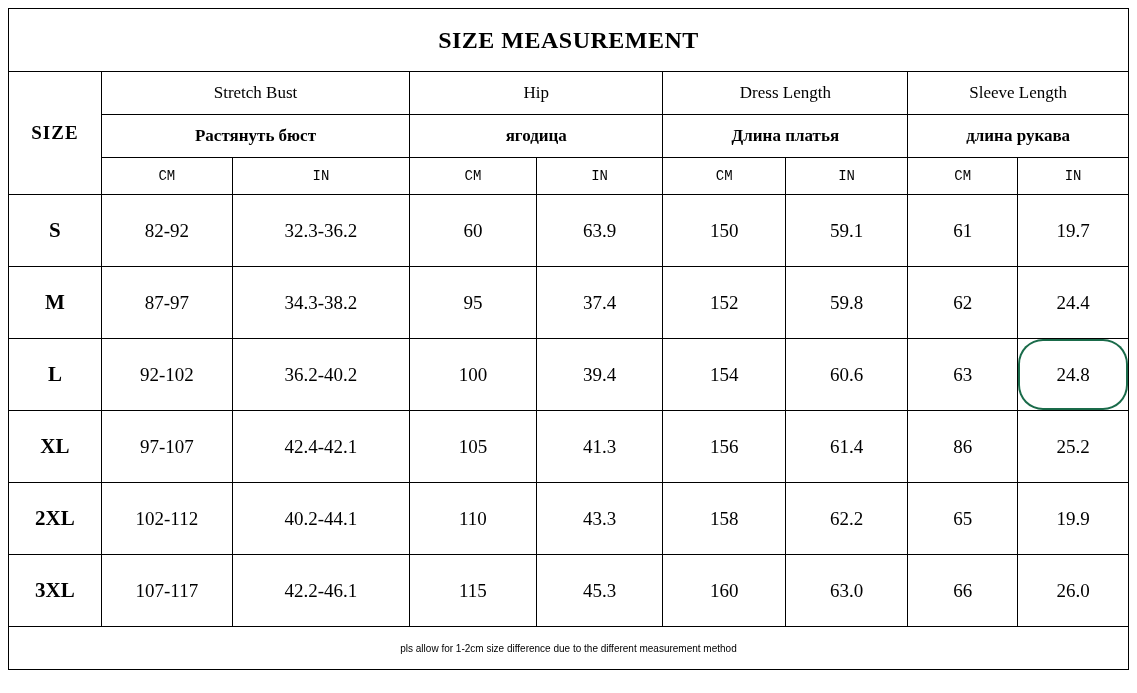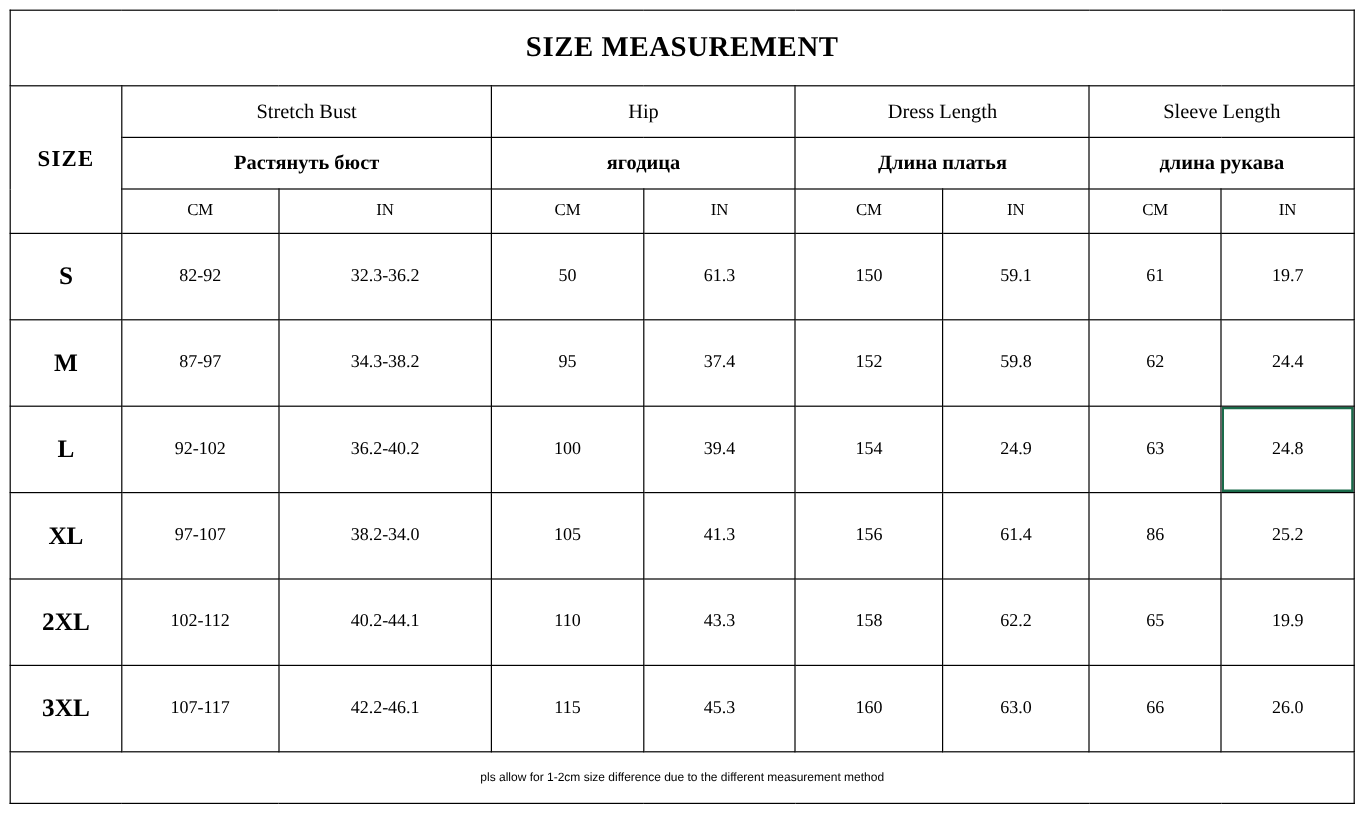--- a/index.html
+++ b/index.html
@@ -50,39 +50,40 @@
     margin-top: 13px;
   }
   .size-label-head {
     font-size: 19px;
     font-weight: bold;
     letter-spacing: 1px;
   }
   .unit {
     font-size: 14px;
     height: 36px;
-    font-family: Liberation Serif, serif;
+    font-family: Liberation Mono, monospace;
   }
   .size-col {
     font-size: 21px;
     font-weight: bold;
   }
   .val {
-    font-size: 15px;
+    font-size: 19px;
   }
   tr.data-row td {
     height: 71px;
   }
   .footer-cell {
     font-size: 10px;
     font-family: "Liberation Sans", sans-serif;
     height: 42px;
   }
   .highlight {
     box-shadow: inset 0 0 0 2px #1a6b4a;
+    border-radius: 25px;
   }
 </style>
 </head>
 <body>
 
 <div class="sheet">
   <table class="size-table">
     <colgroup>
       <col style="width:88px">
       <col style="width:124px">
@@ -122,22 +123,22 @@
         <td class="unit">CM</td>
         <td class="unit">IN</td>
         <td class="unit">CM</td>
         <td class="unit">IN</td>
       </tr>
 
       <tr class="data-row">
         <td class="size-col">S</td>
         <td class="val">82-92</td>
         <td class="val">32.3-36.2</td>
-        <td class="val">50</td>
-        <td class="val">61.3</td>
+        <td class="val">60</td>
+        <td class="val">63.9</td>
         <td class="val">150</td>
         <td class="val">59.1</td>
         <td class="val">61</td>
         <td class="val">19.7</td>
       </tr>
 
       <tr class="data-row">
         <td class="size-col">M</td>
         <td class="val">87-97</td>
         <td class="val">34.3-38.2</td>
@@ -149,29 +150,29 @@
         <td class="val">24.4</td>
       </tr>
 
       <tr class="data-row">
         <td class="size-col">L</td>
         <td class="val">92-102</td>
         <td class="val">36.2-40.2</td>
         <td class="val">100</td>
         <td class="val">39.4</td>
         <td class="val">154</td>
-        <td class="val">24.9</td>
+        <td class="val">60.6</td>
         <td class="val">63</td>
         <td class="val highlight">24.8</td>
       </tr>
 
       <tr class="data-row">
         <td class="size-col">XL</td>
         <td class="val">97-107</td>
-        <td class="val">38.2-34.0</td>
+        <td class="val">42.4-42.1</td>
         <td class="val">105</td>
         <td class="val">41.3</td>
         <td class="val">156</td>
         <td class="val">61.4</td>
         <td class="val">86</td>
         <td class="val">25.2</td>
       </tr>
 
       <tr class="data-row">
         <td class="size-col">2XL</td>

